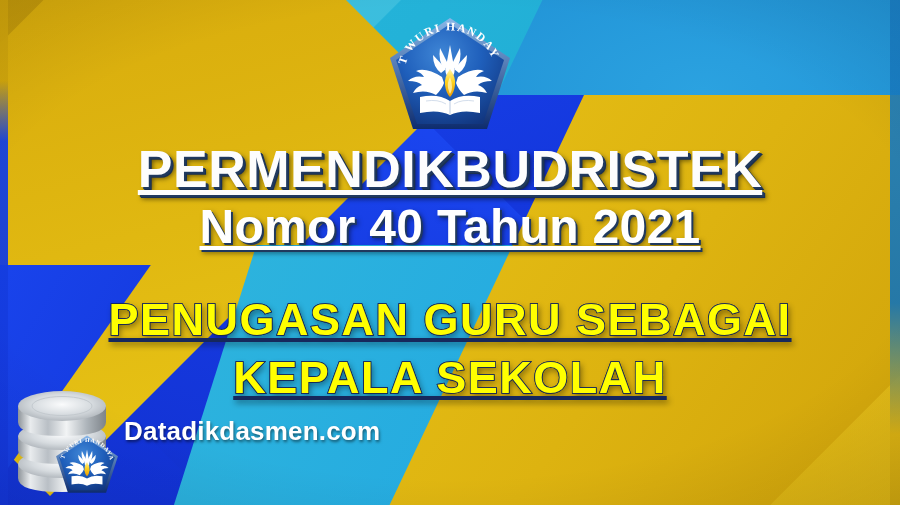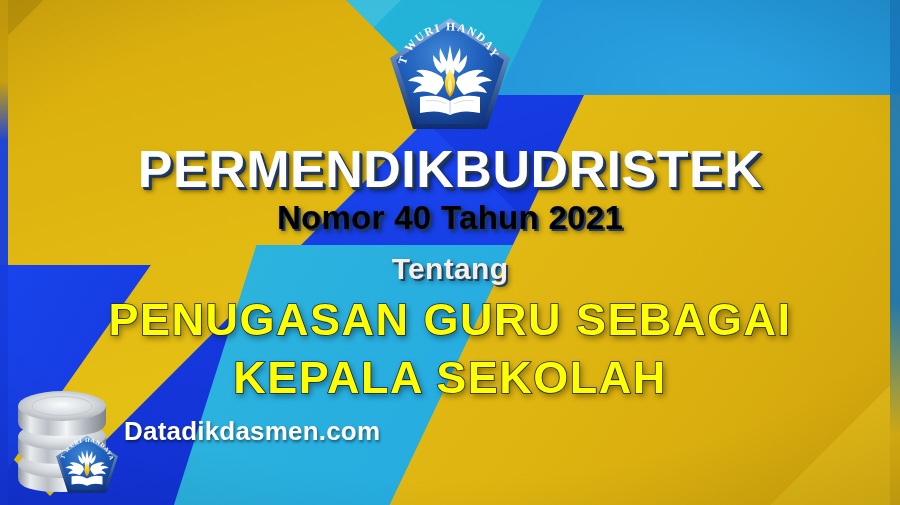--- a/index.html
+++ b/index.html
@@ -128,31 +128,31 @@
   
   .logo-top{
     position:absolute;left:386px;top:15px;width:128px;height:120px;
     z-index:6;
   }
   .logo-svg{width:100%;height:100%;display:block;}
 
   
   .txt{
     position:absolute;left:0;width:900px;text-align:center;
-    z-index:8;white-space:nowrap;
+    z-index:8;white-space:nowrap;text-decoration:underline;
   }
   .t-head{
     top:139px;font-size:52px;font-weight:bold;color:#fdfdfd;
     letter-spacing:.5px;
     text-shadow:
       2px 2px 0 #20395e, 3px 3px 0 #1b3050,
       4px 4px 5px rgba(0,0,0,.55);
   }
   .t-nomor{
-    top:199px;font-size:33px;font-weight:bold;color:#000000;
+    top:199px;font-size:48px;font-weight:bold;color:#ffffff;
     letter-spacing:.3px;
     text-shadow:2px 2px 0 #20395e, 3px 3px 5px rgba(0,0,0,.5);
   }
   .t-tentang{
     top:252px;font-size:30px;font-weight:bold;color:#f4efe8;
     letter-spacing:.3px;
     text-shadow:2px 2px 0 #24405f, 3px 3px 5px rgba(0,0,0,.45);
   }
   .t-y1{
     top:294px;font-size:45px;font-weight:bold;color:#ffff00;
@@ -273,21 +273,20 @@
         <path d="M40 86 Q52 84 60 89" stroke="#d4deec" stroke-width="1" fill="none"></path>
         <path d="M88 86 Q76 84 68 89" stroke="#d4deec" stroke-width="1" fill="none"></path>
       </g>
     </svg>
   </div>
 
   <div class="txt t-head">PERMENDIKBUDRISTEK</div>
 
   <div class="txt t-nomor">Nomor 40 Tahun 2021</div>
 
-  <div class="txt t-tentang">Tentang</div>
 
   <div class="txt t-y1">PENUGASAN GURU SEBAGAI</div>
 
   <div class="txt t-y2">KEPALA SEKOLAH</div>
 
   <div class="watermark">
     <div class="db-wrap">
       <svg class="db-svg" viewBox="0 0 104 120" xmlns="http://www.w3.org/2000/svg">
         <defs>
           <linearGradient id="cylG" x1="0" y1="0" x2="1" y2="0">

